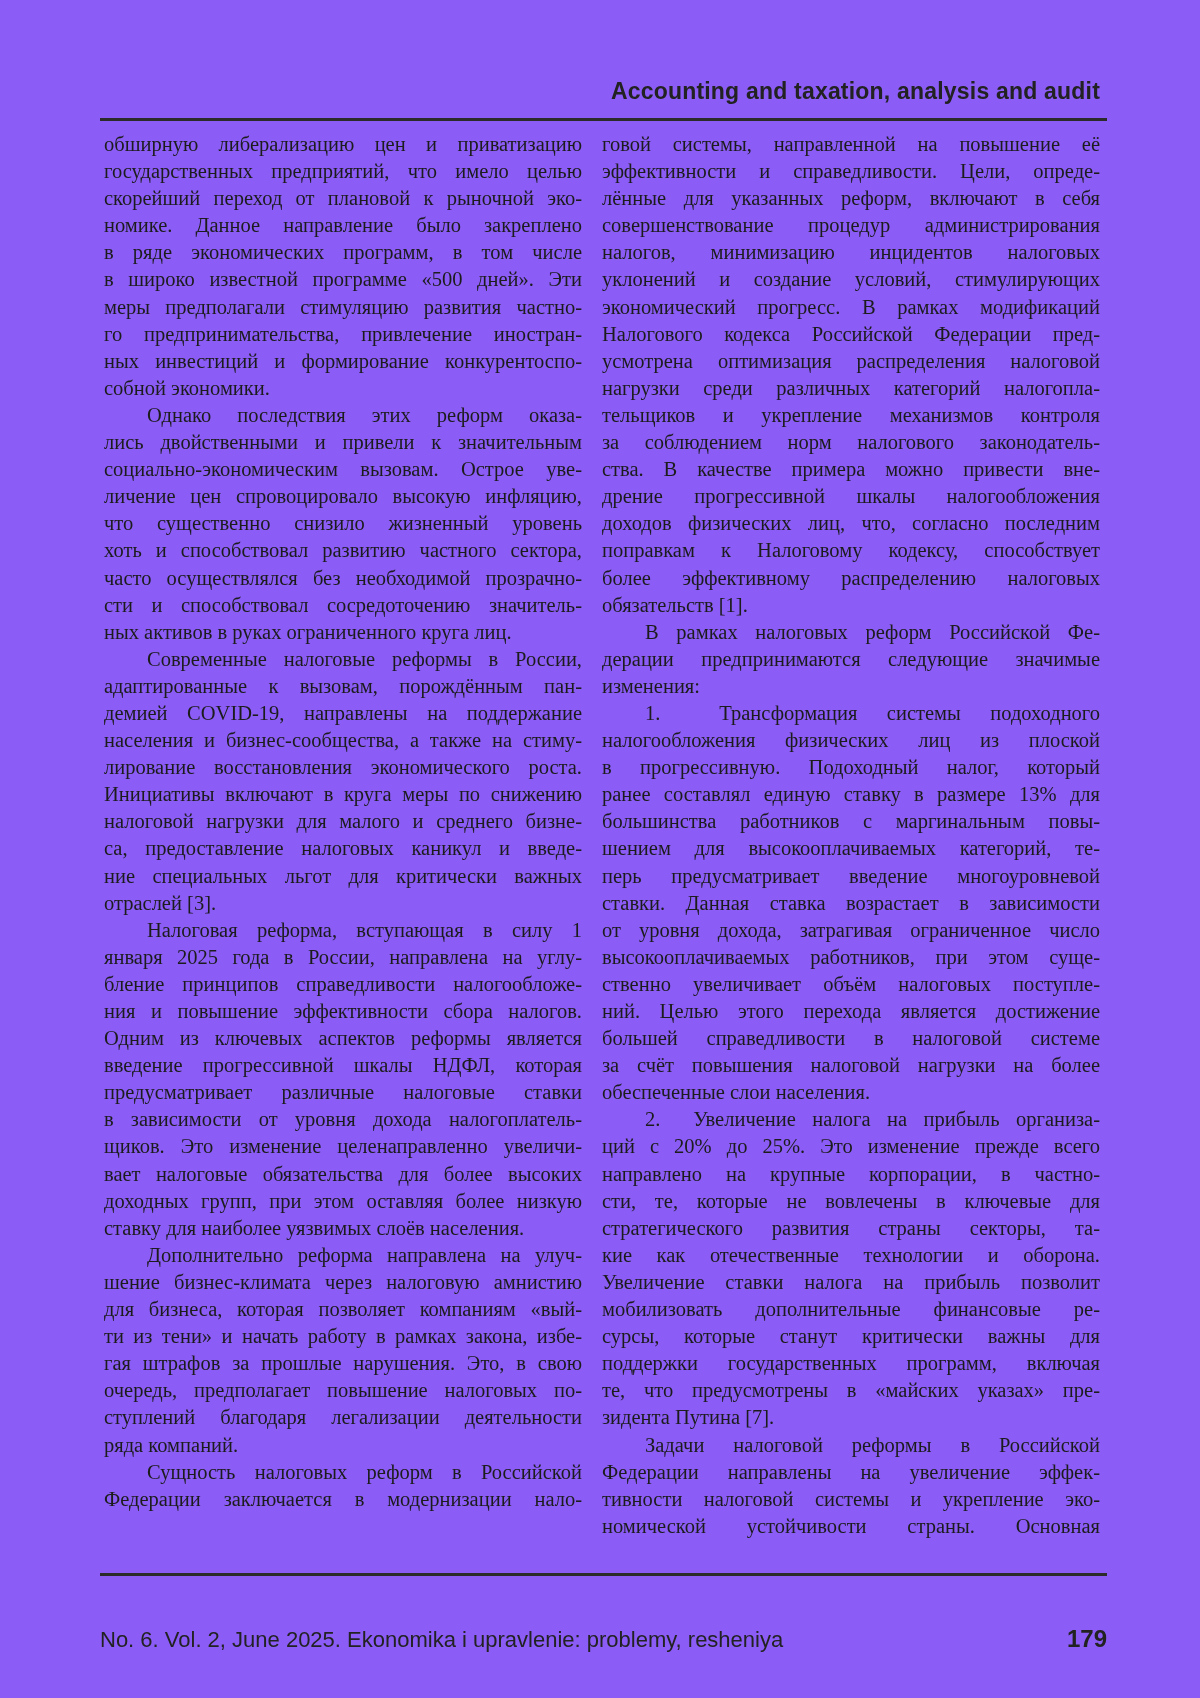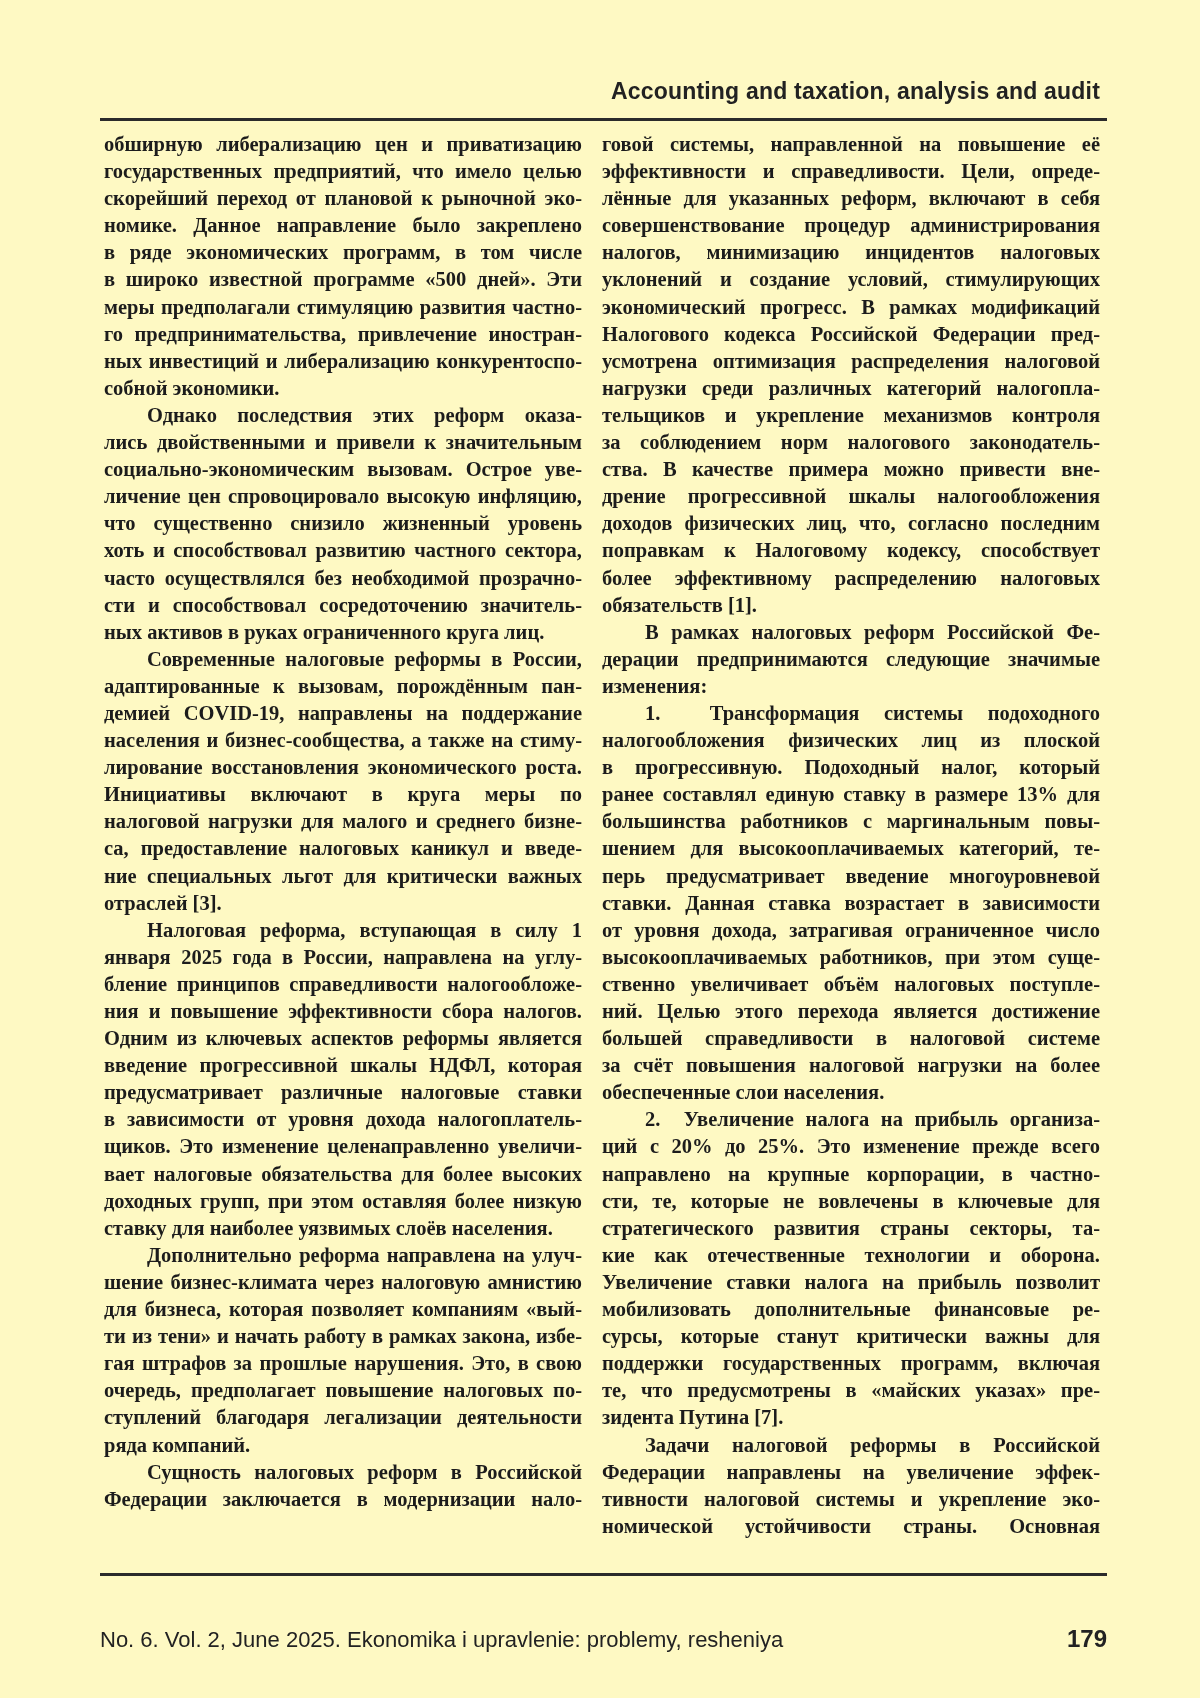--- a/index.html
+++ b/index.html
@@ -1,20 +1,20 @@
 <!DOCTYPE html>
 <html lang="ru"><head>
 <meta charset="utf-8">
 <style>
   html, body { margin: 0; padding: 0; background: #e8e8e8; }
   .page {
     position: relative;
     width: 1200px;
     height: 1698px;
-    background: #fef9c3;
+    background: #8b5cf6;
     overflow: hidden;
     font-family: "Liberation Serif", "DejaVu Serif", serif;
     color: #1c1c1c;
   }
   .running-head {
     position: absolute;
     top: 78px;
     left: 104px;
     width: 996px;
     text-align: right;
@@ -35,21 +35,21 @@
   .rule-top { top: 118px; }
   .rule-bottom { top: 1573px; }
   .body-columns {
     position: absolute;
     top: 131px;
     left: 104px;
     width: 996px;
     display: flex;
     gap: 20px;
   }
-  .col { font-size: 20.5px; line-height: 27.1px; font-weight: bold; }
+  .col { font-size: 20.5px; line-height: 27.1px; }
   .col-left  { width: 478px; }
   .col-right { width: 498px; }
   .paragraph { margin: 0; }
   .line {
     text-align: justify;
     text-align-last: justify;
     hyphens: none;
     overflow: hidden;
     max-height: 27.1px;
   }
@@ -83,21 +83,21 @@
     <section class="col col-left">
         <div class="paragraph">
           <div class="line">обширную либерализацию цен и приватизацию</div>
           <div class="line">государственных предприятий, что имело целью</div>
           <div class="line">скорейший переход от плановой к рыночной эко-</div>
           <div class="line">номике. Данное направление было закреплено</div>
           <div class="line">в ряде экономических программ, в том числе</div>
           <div class="line">в широко известной программе «500 дней». Эти</div>
           <div class="line">меры предполагали стимуляцию развития частно-</div>
           <div class="line">го предпринимательства, привлечение иностран-</div>
-          <div class="line">ных инвестиций и либерализацию конкурентоспо-</div>
+          <div class="line">ных инвестиций и формирование конкурентоспо-</div>
           <div class="line flush">собной экономики.</div>
         </div>
         <div class="paragraph">
           <div class="line indent">Однако последствия этих реформ оказа-</div>
           <div class="line">лись двойственными и привели к значительным</div>
           <div class="line">социально-экономическим вызовам. Острое уве-</div>
           <div class="line">личение цен спровоцировало высокую инфляцию,</div>
           <div class="line">что существенно снизило жизненный уровень</div>
           <div class="line">хоть и способствовал развитию частного сектора,</div>
           <div class="line">часто осуществлялся без необходимой прозрачно-</div>

